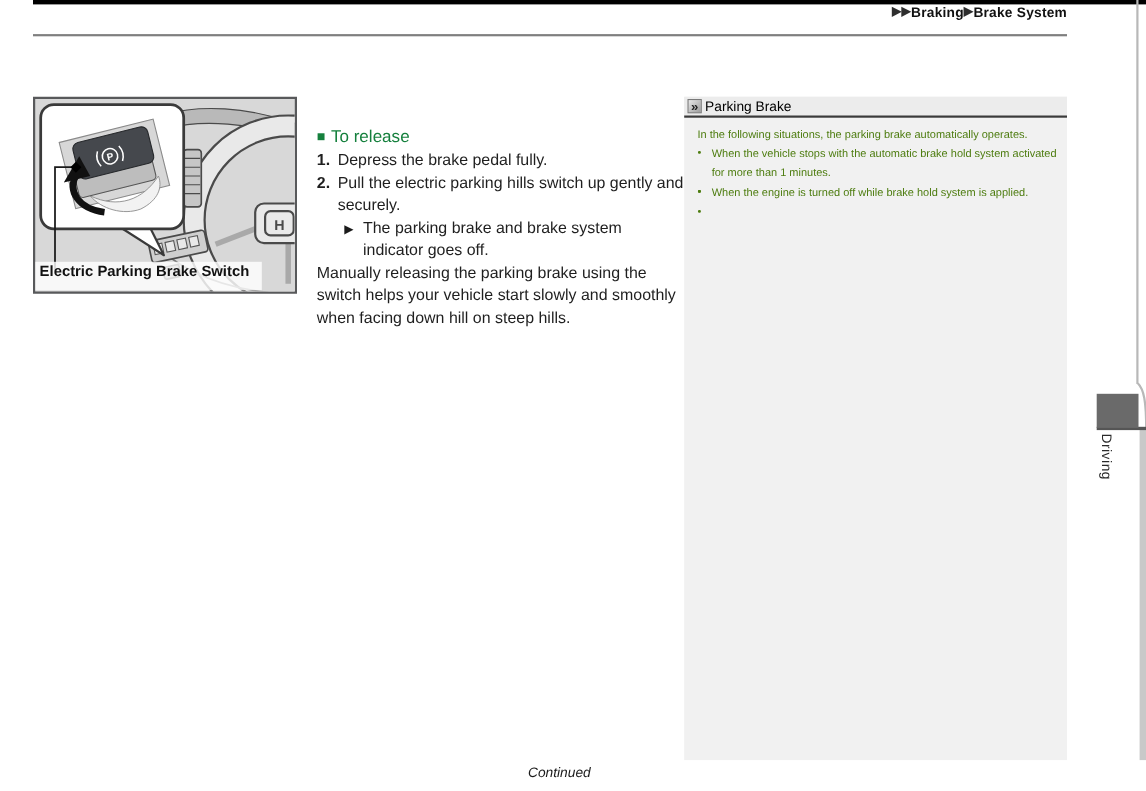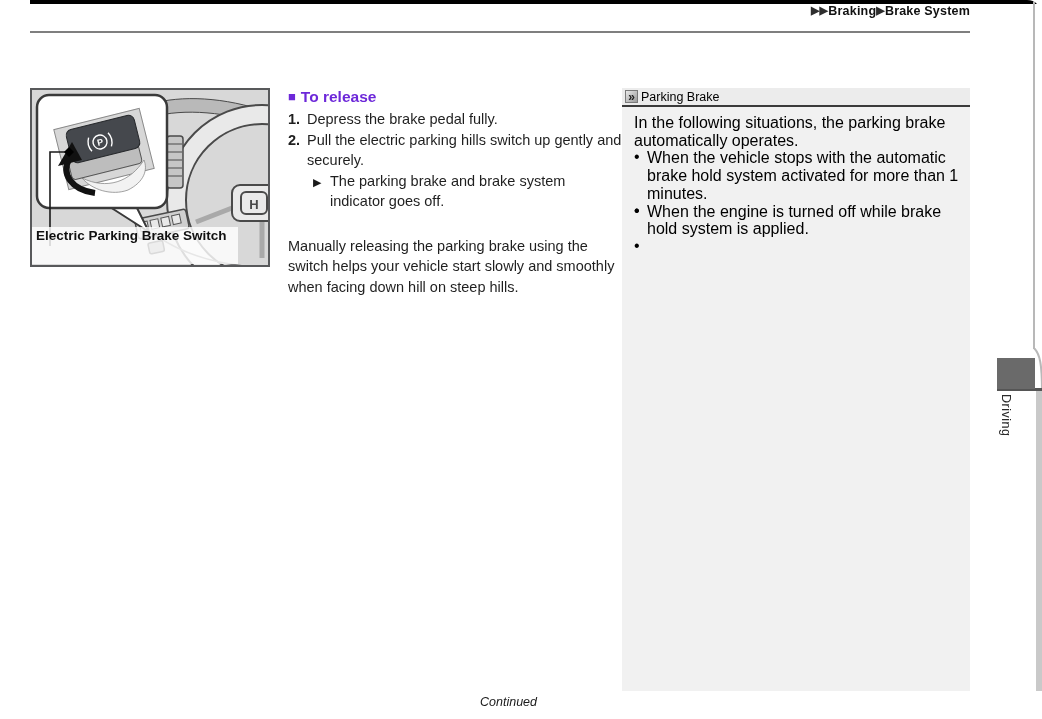--- a/index.html
+++ b/index.html
@@ -1,67 +1,67 @@
 <!DOCTYPE html>
 <html><head>
 <meta charset="utf-8">
 <style>
   * { margin:0; padding:0; box-sizing:border-box; }
   html,body { background:#ffffff; }
   .page {
     position:relative; width:1042px; height:719px; background:#fff;
-    font-family:"Liberation Sans", sans-serif; color:#1f1f1f; overflow:hidden;border-radius:15px;
+    font-family:"Liberation Sans", sans-serif; color:#1f1f1f; overflow:hidden;
   }
   
   .topbar { position:absolute; left:30px; top:0; width:1012px; height:4px; background:#000; }
   .breadcrumb {
     position:absolute; top:4px; right:72px; font-size:12.5px; font-weight:bold;
     color:#111; letter-spacing:0.2px; white-space:nowrap;
   }
   .breadcrumb .arrow { color:#2e2e2e; font-size:11px; position:relative; top:-1px; }
   .header-rule { position:absolute; left:30px; top:31px; width:940px; height:2px; background:#7f7f7f; }
 
   
   .figure {
     position:absolute; left:30px; top:88px; width:240px; height:179px;
     background:#d8d8d8; border:2px solid #58595b; overflow:hidden;
   }
   .figure svg { display:block; width:100%; height:100%; }
   .fig-caption {
-    position:absolute; left:0; bottom:1px; right:30px; height:37px;
+    position:absolute; left:0; bottom:1px; right:30px; height:26px;
     background:rgba(255,255,255,0.82);
     font-size:13.5px; font-weight:bold; color:#111; padding:1px 0 0 4px; white-space:nowrap;
   }
 
   
   .main-col { position:absolute; left:288px; top:86px; width:334px; }
-  .main-col h2 { font-size:15.5px; font-weight:bold; color:#6d28d9; line-height:21px; margin-bottom:1px; }
+  .main-col h2 { font-size:15.5px; font-weight:normal; color:#15803d; line-height:21px; margin-bottom:1px;margin-top:28px; }
   .main-col h2 .sq { font-size:13px; margin-right:5px; position:relative; top:-1px; }
   .step { position:relative; padding-left:19px; font-size:14.5px; line-height:20.5px; }
   .step .num { position:absolute; left:0; top:0; font-weight:bold; }
   .substep { position:relative; margin-left:25px; padding-left:17px; font-size:14.5px; line-height:20.5px; }
   .substep .tri { position:absolute; left:0; top:1px; font-size:11px; color:#1a1a1a; }
-  .main-col .para { margin-top:24px; font-size:14.5px; line-height:20.5px; }
+  .main-col .para { font-size:14.5px; line-height:20.5px; }
 
   
   .notebox {
     position:absolute; left:622px; top:88px; width:348px; height:603px;
     background:#f1f1f1;
   }
   .notebox-head {
     height:19px; background:#ececec; border-bottom:2px solid #3a3a3a;
     display:flex; align-items:center; gap:3px; padding-left:3px;
   }
   .chev {
     width:13px; height:13px; display:inline-block; text-align:center; line-height:12px;
     background:linear-gradient(135deg,#e9e9e9 0%,#9b9b9b 100%);
     border:1px solid #7a7a7a; font-size:12px; font-weight:bold; color:#222;
   }
   .notebox-title { font-size:12.5px; color:#000000; }
-  .notebox-body { padding:7px 6px 0 12px; font-size:16px; line-height:17.7px; color:#000000; }
+  .notebox-body { padding:7px 6px 0 12px; font-size:10px; line-height:17.7px; color:#4d7c0f; }
   .notebox-body ul { list-style:none; }
   .notebox-body li { position:relative; padding-left:13px; }
   .notebox-body li .blt { position:absolute; left:0; top:-1px; }
 
   
   .edge-line  { position:absolute; left:1033px; top:0; width:2px; height:349px; background:#b8b8b8; }
   .edge-curl  { position:absolute; left:1033px; top:348px; }
   .edge-strip { position:absolute; left:1036px; top:390px; width:6px; height:301px; background:#c9c9c9; }
   .tab-underline { position:absolute; left:997px; top:388px; width:45px; height:3px; background:#555; }
   .tab-marker { position:absolute; left:997px; top:358px; width:38px; height:31px; background:#6a6a6a; }

